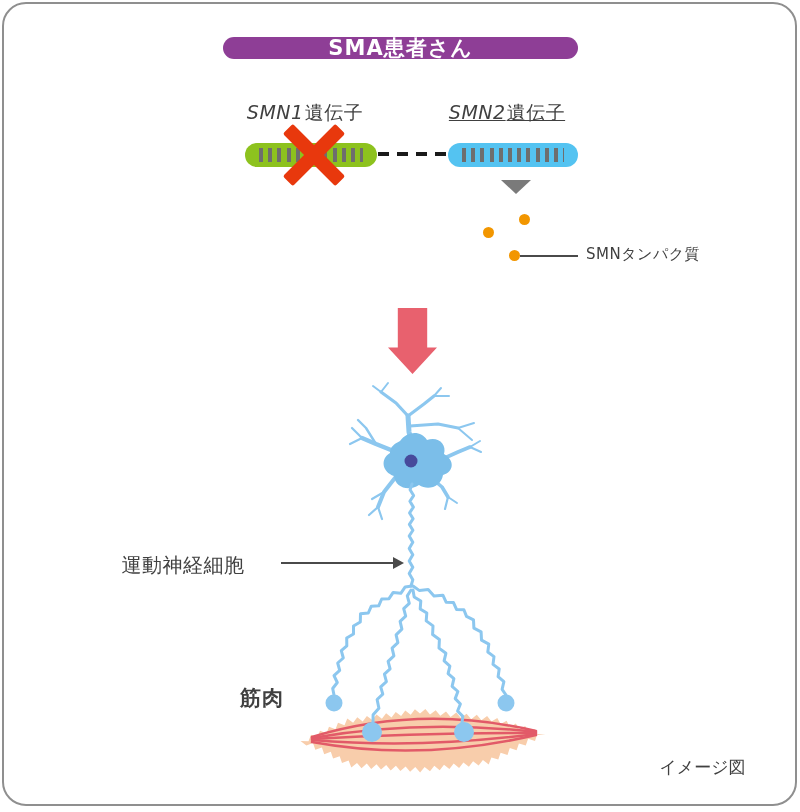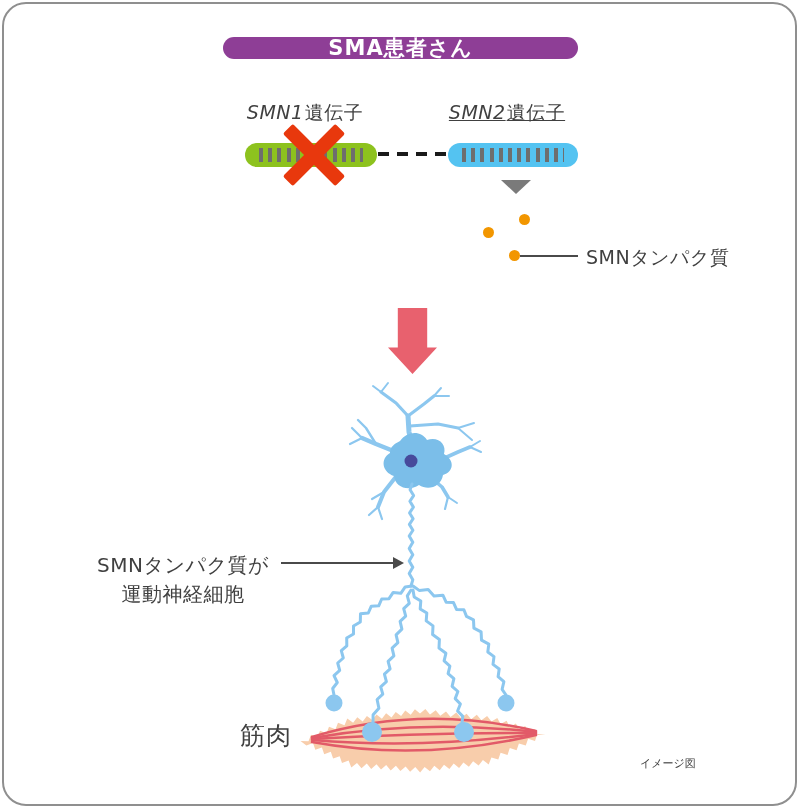--- a/index.html
+++ b/index.html
@@ -51,39 +51,39 @@
     left:501px;top:180px;width:0;height:0;
     border-left:15px solid transparent;border-right:15px solid transparent;
     border-top:14px solid var(--funnel_triangle);
   }
   
   .dot{width:11px;height:11px;border-radius:50%;background:var(--protein_dot);}
   .d1{left:519px;top:214px;}
   .d2{left:483px;top:227px;}
   .d3{left:509px;top:250px;}
   .leader{left:520px;top:255px;width:58px;height:1.5px;background:var(--line);}
-  .protein-label{left:586px;top:245px;font-size:19px;color:var(--text);letter-spacing:.5px;}
+  .protein-label{left:586px;top:245px;font-size:15px;color:var(--text);letter-spacing:.5px;}
   
   .big-arrow{
     left:388px;top:308px;width:49px;height:66px;background:var(--big_arrow);
     -webkit-clip-path:polygon(20% 0,80% 0,80% 60%,100% 60%,50% 100%,0 60%,20% 60%);
     clip-path:polygon(20% 0,80% 0,80% 60%,100% 60%,50% 100%,0 60%,20% 60%);
   }
   
   .caption{left:78px;top:551px;width:210px;text-align:center;font-size:20px;
     line-height:29px;color:var(--text);letter-spacing:.5px;}
   .cap-line{left:281px;top:562px;width:113px;height:2px;background:var(--line);}
   .cap-head{
     left:393px;top:557px;width:0;height:0;
     border-left:11px solid var(--line);
     border-top:6px solid transparent;border-bottom:6px solid transparent;
   }
   
-  .muscle-label{left:240px;top:719px;font-size:25px;color:var(--text);letter-spacing:1px;}
-  .footnote{left:640px;top:756px;width:125px;text-align:left;font-size:11px;color:var(--text);}
+  .muscle-label{left:240px;top:684px;font-size:21px;color:var(--text);letter-spacing:1px;font-weight:bold;}
+  .footnote{left:640px;top:756px;width:125px;text-align:center;font-size:17px;color:var(--text);}
   svg#art{left:0;top:0;pointer-events:none;}
 </style>
 </head>
 <body>
 
 <div class="abs card"></div>
 
 <svg id="art" class="abs" width="800" height="812" viewBox="0 0 800 812">
     <path d="M300.5,741.0L308.5,741.3L311.0,734.7L317.5,737.3L320.0,730.7L326.5,733.3L329.0,726.7L335.5,729.3L338.0,722.7L344.5,725.3L347.3,718.6L353.1,722.8L357.3,717.2L362.7,721.5L366.9,715.9L372.3,720.1L376.5,714.5L381.9,718.8L386.1,713.2L391.5,717.5L395.7,711.9L401.1,716.1L405.3,710.5L410.7,714.8L414.9,709.2L420.0,713.5L425.4,709.1L430.0,714.6L435.7,710.2L440.3,715.8L446.0,711.4L450.6,716.9L456.3,712.5L460.9,718.1L466.6,713.7L471.2,719.2L476.8,714.8L481.4,720.3L487.1,715.9L491.5,721.5L497.3,718.0L500.6,724.1L506.6,720.7L509.8,726.9L515.9,723.4L519.1,729.6L525.2,726.1L528.4,732.3L534.4,728.9L537.7,735.0L545.5,734.0L537.3,734.1L535.0,740.9L528.1,738.8L525.8,745.6L518.9,743.4L516.6,750.2L509.8,748.1L507.5,754.9L500.6,752.8L498.3,759.6L491.4,757.4L488.7,764.4L482.9,760.1L478.6,765.6L473.1,761.2L468.9,766.8L463.4,762.4L459.1,767.9L453.7,763.5L449.4,769.1L444.0,764.7L439.7,770.2L434.3,765.8L430.0,771.3L424.6,766.9L420.1,772.5L415.3,767.1L410.1,771.8L405.6,766.4L400.4,771.1L395.9,765.7L390.7,770.4L386.2,765.0L381.0,769.6L376.5,764.3L371.2,768.9L366.8,763.6L361.5,768.2L357.0,762.9L351.3,767.4L348.6,760.6L342.0,762.9L339.7,756.2L333.1,758.5L330.8,751.8L324.2,754.2L321.9,747.5L315.3,749.8L313.0,743.1L306.4,745.4Z" fill="#F8CDAB"></path>
     <path d="M312,737 Q420,704 536,731" fill="none" stroke="#E25A68" stroke-width="2.5" stroke-linecap="round" stroke-linejoin="round"></path>
@@ -153,20 +153,19 @@
 
 <div class="abs dot d1"></div>
 <div class="abs dot d2"></div>
 <div class="abs dot d3"></div>
 <div class="abs leader"></div>
 <div class="abs protein-label">SMNタンパク質</div>
 
 <div class="abs big-arrow"></div>
 
 <div class="abs caption">
-  <div>SMNタンパク質が</div>
   <div>運動神経細胞</div>
 </div>
 <div class="abs cap-line"></div>
 <div class="abs cap-head"></div>
 
 <div class="abs muscle-label">筋肉</div>
 <div class="abs footnote">イメージ図</div>
 
 </body></html>

